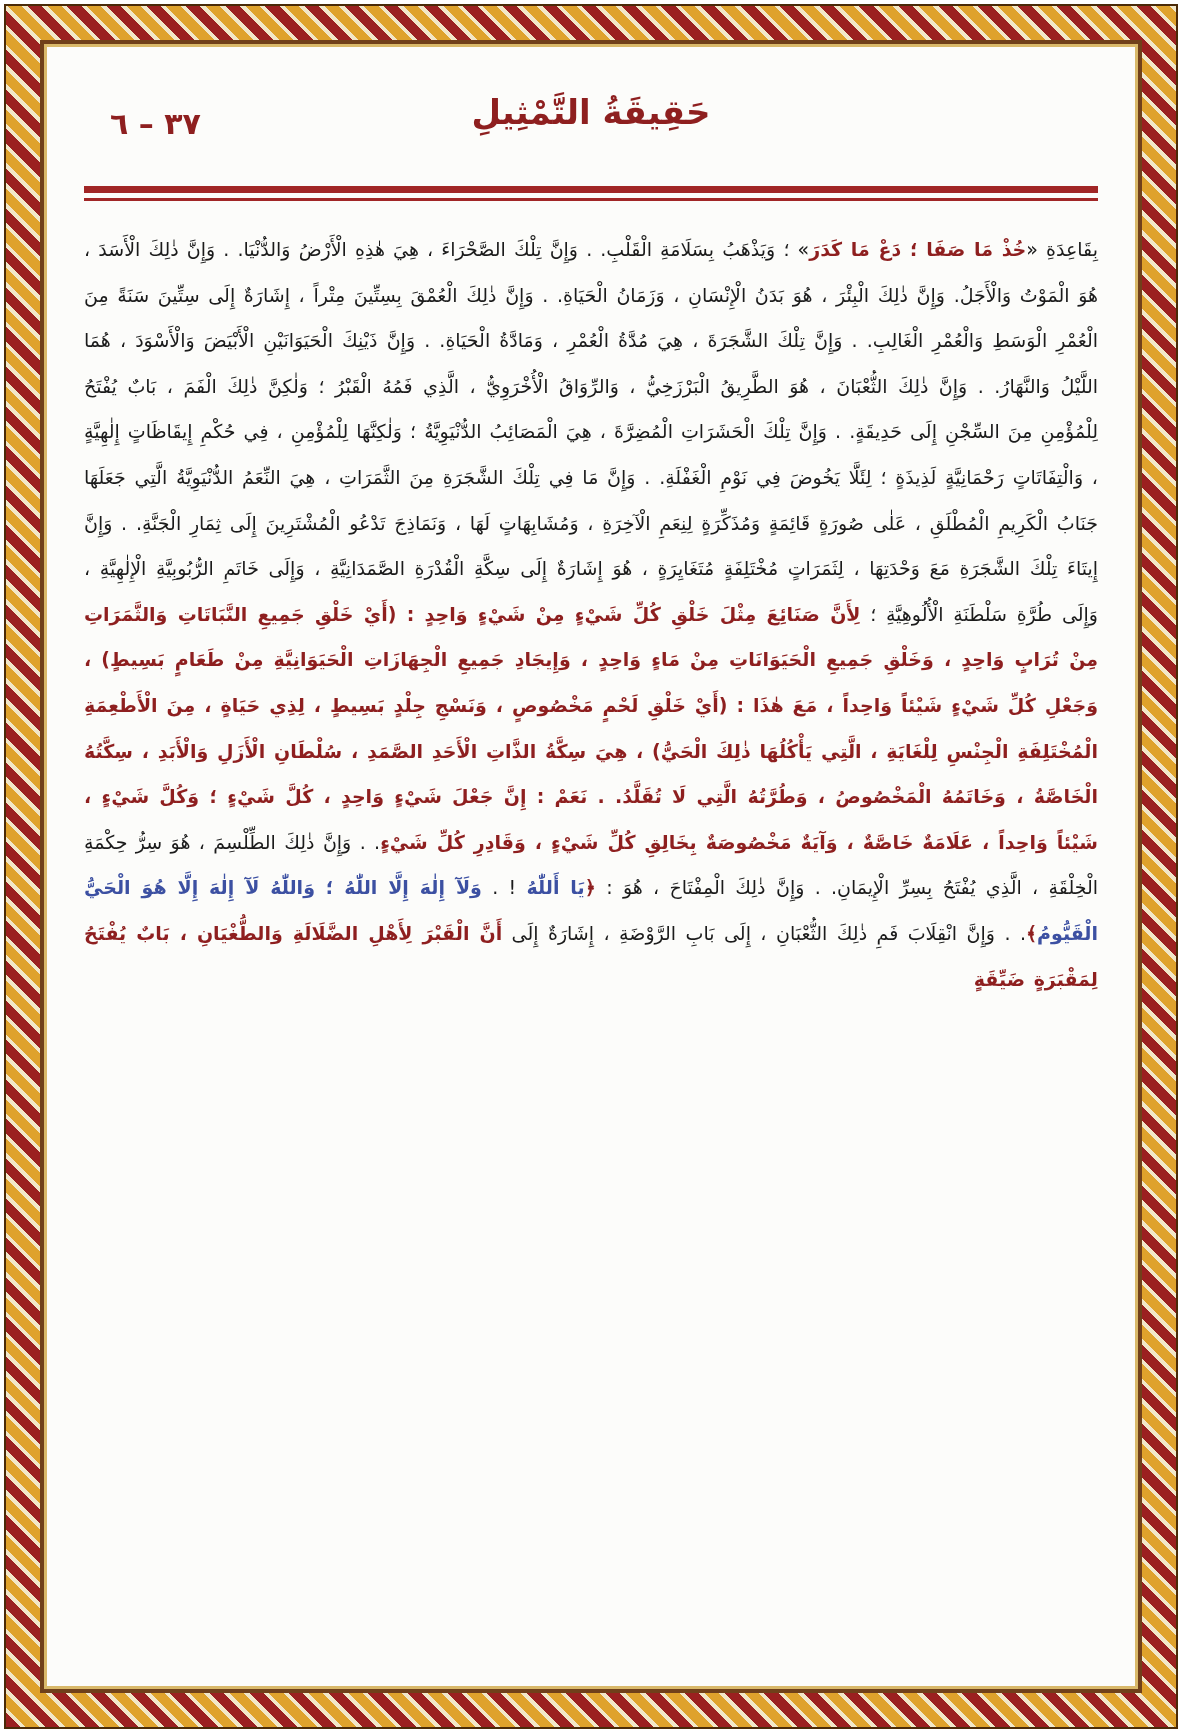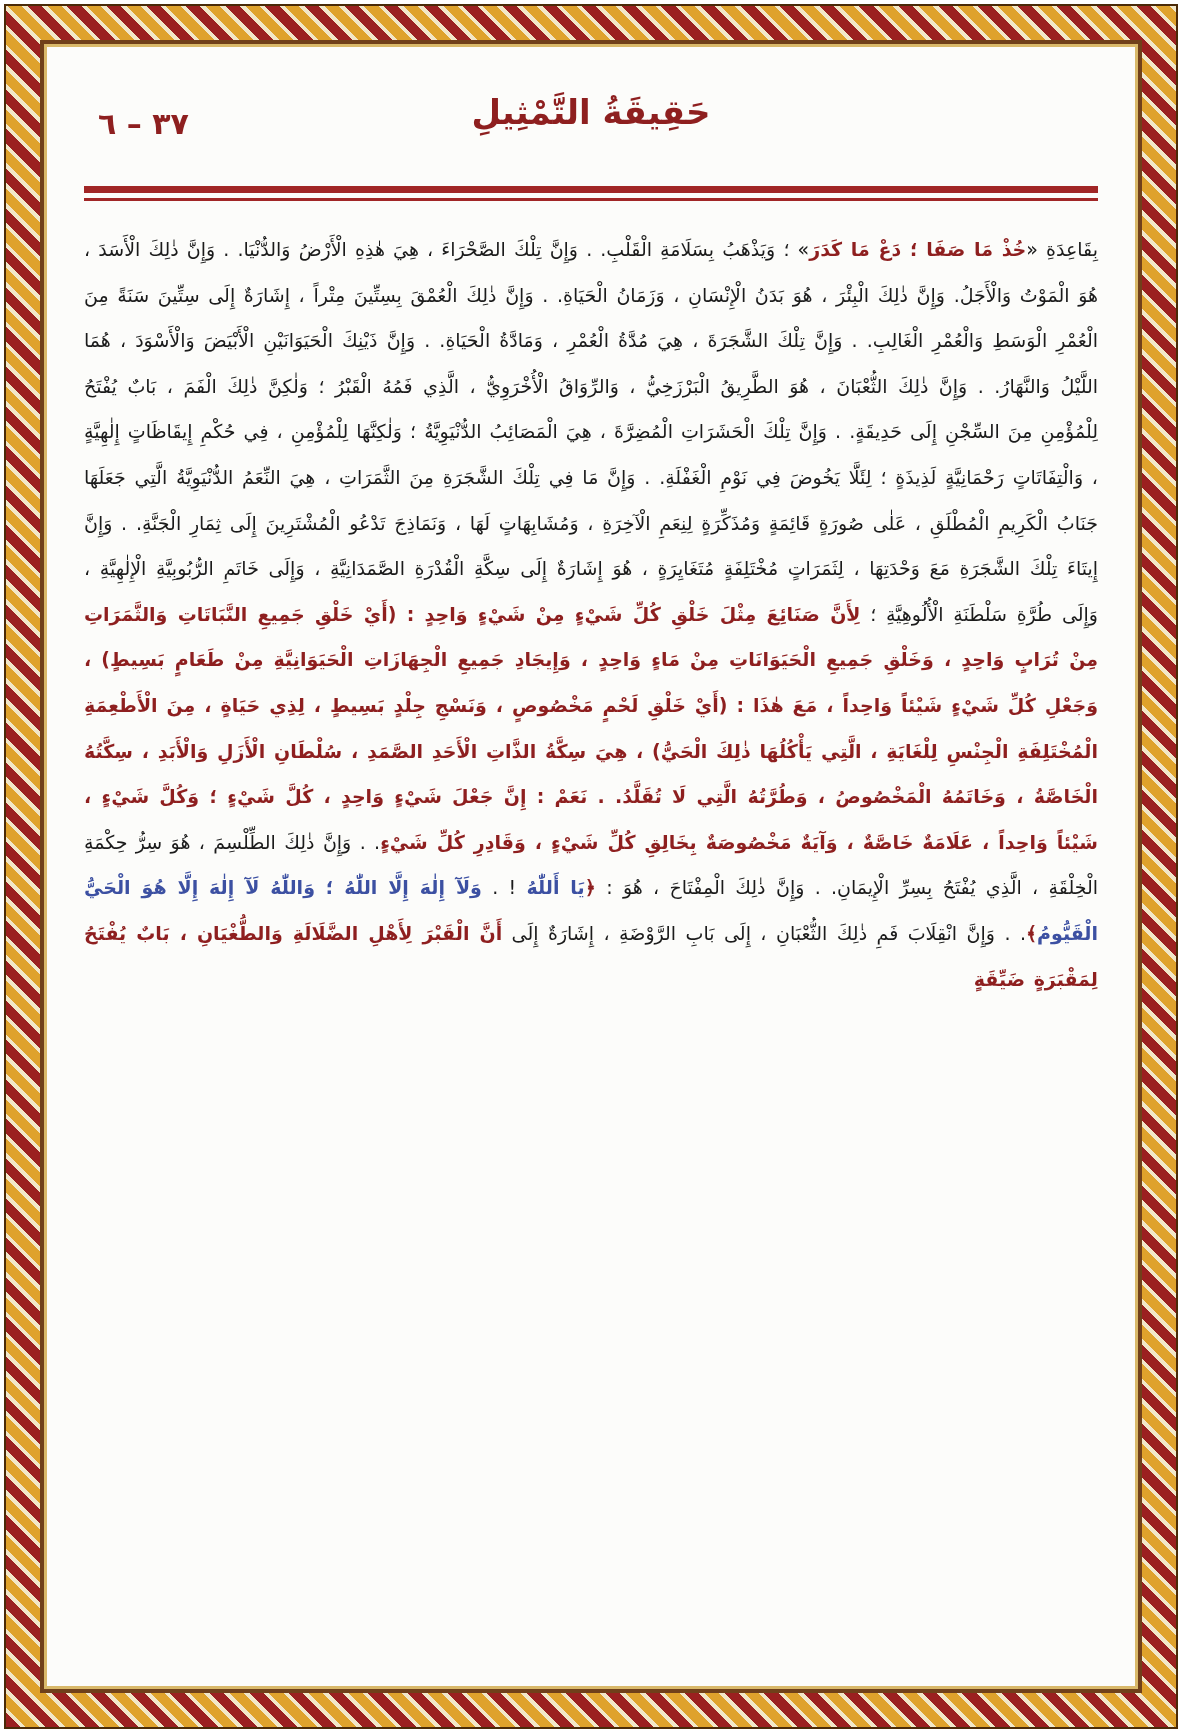--- a/index.html
+++ b/index.html
@@ -24,21 +24,21 @@
   .inner{
     position:absolute;inset:40px;
     background:#fcfcfa;
     border:4px solid #70401a;
     box-shadow:inset 0 0 0 3px #d9b96a;
     box-sizing:border-box;
     padding:18px 34px 10px 34px;
   }
   .header{position:relative;height:110px;}
   .page-number{
-    position:absolute;top:44px;left:20px;
+    position:absolute;top:44px;left:32px;
     color:#8e1f1f;font-weight:bold;font-size:30px;
     letter-spacing:2px;
   }
   .title{
     text-align:center;
     color:#8e1f1f;font-weight:bold;font-size:34px;
     padding-top:30px;
     direction:rtl;
   }
   .rule-thick{height:7px;background:#a12626;margin:14px 6px 0 6px;}

